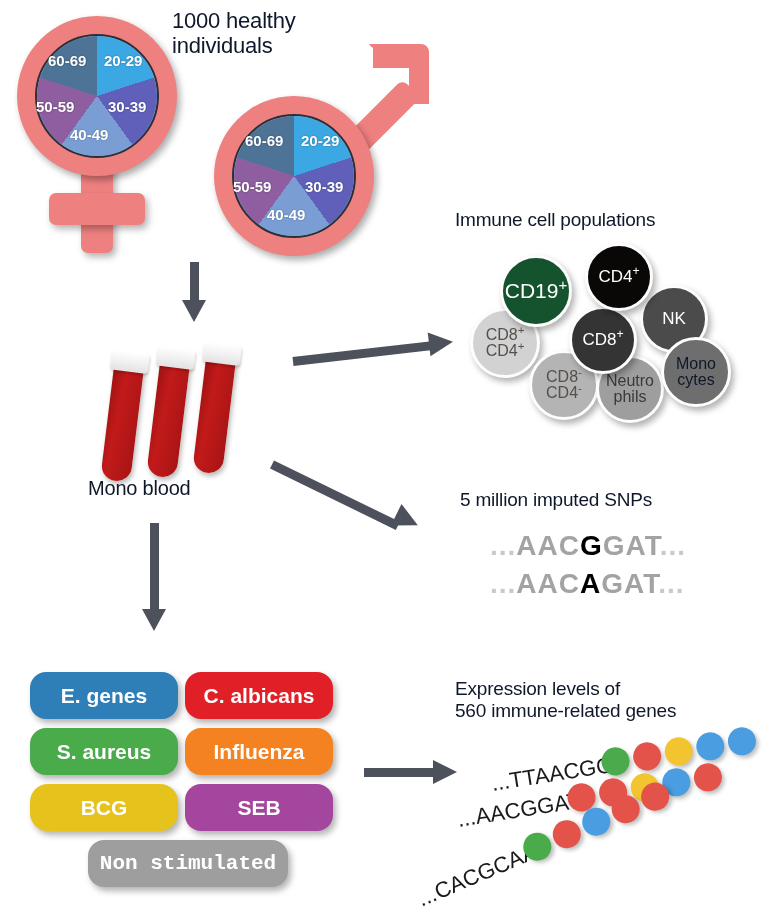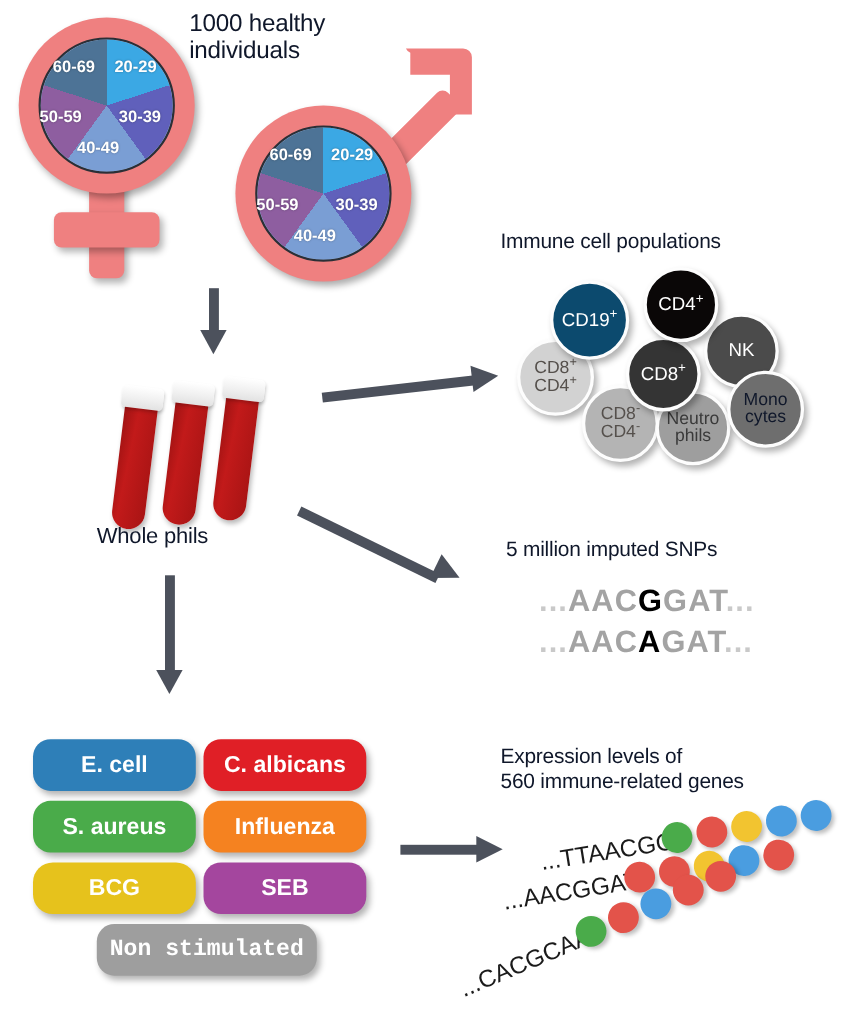--- a/index.html
+++ b/index.html
@@ -136,21 +136,21 @@
     <div class="tube" style="left:50px;top:6px;transform:rotate(7deg);">
       <div class="tube-body"></div>
       <div class="tube-cap"></div>
     </div>
     <div class="tube" style="left:96px;top:2px;transform:rotate(7deg);">
       <div class="tube-body"></div>
       <div class="tube-cap"></div>
     </div>
   </div>
 
-  <div class="abs heading" style="left:88px;top:477px;width:180px;font-size:20px;">Whole phils</div>
+  <div class="abs heading" style="left:88px;top:477px;width:180px;font-size:20px;">Mono blood</div>
 
   <div>
     <div class="arrow-line" style="left:293px;top:357px;width:140px;height:9px;
                 transform:rotate(-6.5deg);transform-origin:0 50%;"></div>
     <div class="arrow-head" style="left:429px;top:331px;
          border-top:12.5px solid transparent;border-bottom:12.5px solid transparent;
          border-left:24px solid #4c515c;transform:rotate(-6.5deg);"></div>
   </div>
 
   <div>
@@ -170,21 +170,21 @@
 
   <div class="abs heading" style="left:455px;top:209px;width:310px;font-size:19px;">Immune cell populations</div>
 
   <div class="abs" style="left:0;top:0;width:771px;height:922px;pointer-events:none;">
     <div class="cell" style="left:470px;top:308px;width:70px;height:70px;background:#d2d2d2;color:#55504c;font-size:16px;z-index:2;">
       <div>
           <span>CD8<sup class="sup">+</sup></span>
            <span>CD4<sup class="sup">+</sup></span>
         </div>
     </div>
-    <div class="cell" style="left:500px;top:255px;width:72px;height:72px;background:#0c4a6e;color:#ffffff;font-size:17px;z-index:4;">
+    <div class="cell" style="left:500px;top:255px;width:72px;height:72px;background:#14532d;color:#ffffff;font-size:21px;z-index:4;">
       <div>
           <span>CD19<sup class="sup">+</sup></span>
         </div>
     </div>
     <div class="cell" style="left:585px;top:243px;width:68px;height:68px;background:#0a0707;color:#ffffff;font-size:17px;z-index:6;">
       <div>
           <span>CD4<sup class="sup">+</sup></span>
         </div>
     </div>
     <div class="cell" style="left:640px;top:285px;width:68px;height:68px;background:#4b4b4b;color:#ffffff;font-size:17px;z-index:3;">
@@ -222,21 +222,21 @@
   <div class="abs" style="left:490px;top:530px;width:260px;height:90px;">
     <div class="snp-row" style="left:0;top:0;font-size:28px;letter-spacing:1px;">
       <span class="snp-dim">...</span><span class="snp-mid">AAC</span><span class="snp-hi">G</span><span class="snp-mid">GAT</span><span class="snp-dim">...</span>
     </div>
     <div class="snp-row" style="left:0;top:38px;font-size:28px;letter-spacing:1px;">
       <span class="snp-dim">...</span><span class="snp-mid">AAC</span><span class="snp-hi">A</span><span class="snp-mid">GAT</span><span class="snp-dim">...</span>
     </div>
   </div>
 
   <div class="abs" style="left:30px;top:672px;width:320px;height:225px;">
-    <div class="stim" style="left:0px;top:0px;width:148px;height:47px;background:#2e7fb8;font-size:21px;">E. cell</div>
+    <div class="stim" style="left:0px;top:0px;width:148px;height:47px;background:#2e7fb8;font-size:21px;">E. genes</div>
     <div class="stim" style="left:155px;top:0px;width:148px;height:47px;background:#e01f26;font-size:21px;">C. albicans</div>
     <div class="stim" style="left:0px;top:56px;width:148px;height:47px;background:#4aab4a;font-size:21px;">S. aureus</div>
     <div class="stim" style="left:155px;top:56px;width:148px;height:47px;background:#f58220;font-size:21px;">Influenza</div>
     <div class="stim" style="left:0px;top:112px;width:148px;height:47px;background:#e6c21c;font-size:21px;border-radius:18px;">BCG</div>
     <div class="stim" style="left:155px;top:112px;width:148px;height:47px;background:#a4469e;font-size:21px;">SEB</div>
     <div class="stim" style="left:58px;top:168px;width:200px;height:47px;background:#9e9e9e;font-size:21px;font-family:Liberation Mono, monospace;">Non stimulated</div>
   </div>
 
   <div>
     <div class="arrow-line" style="left:364px;top:768px;width:72px;height:9px;"></div>

